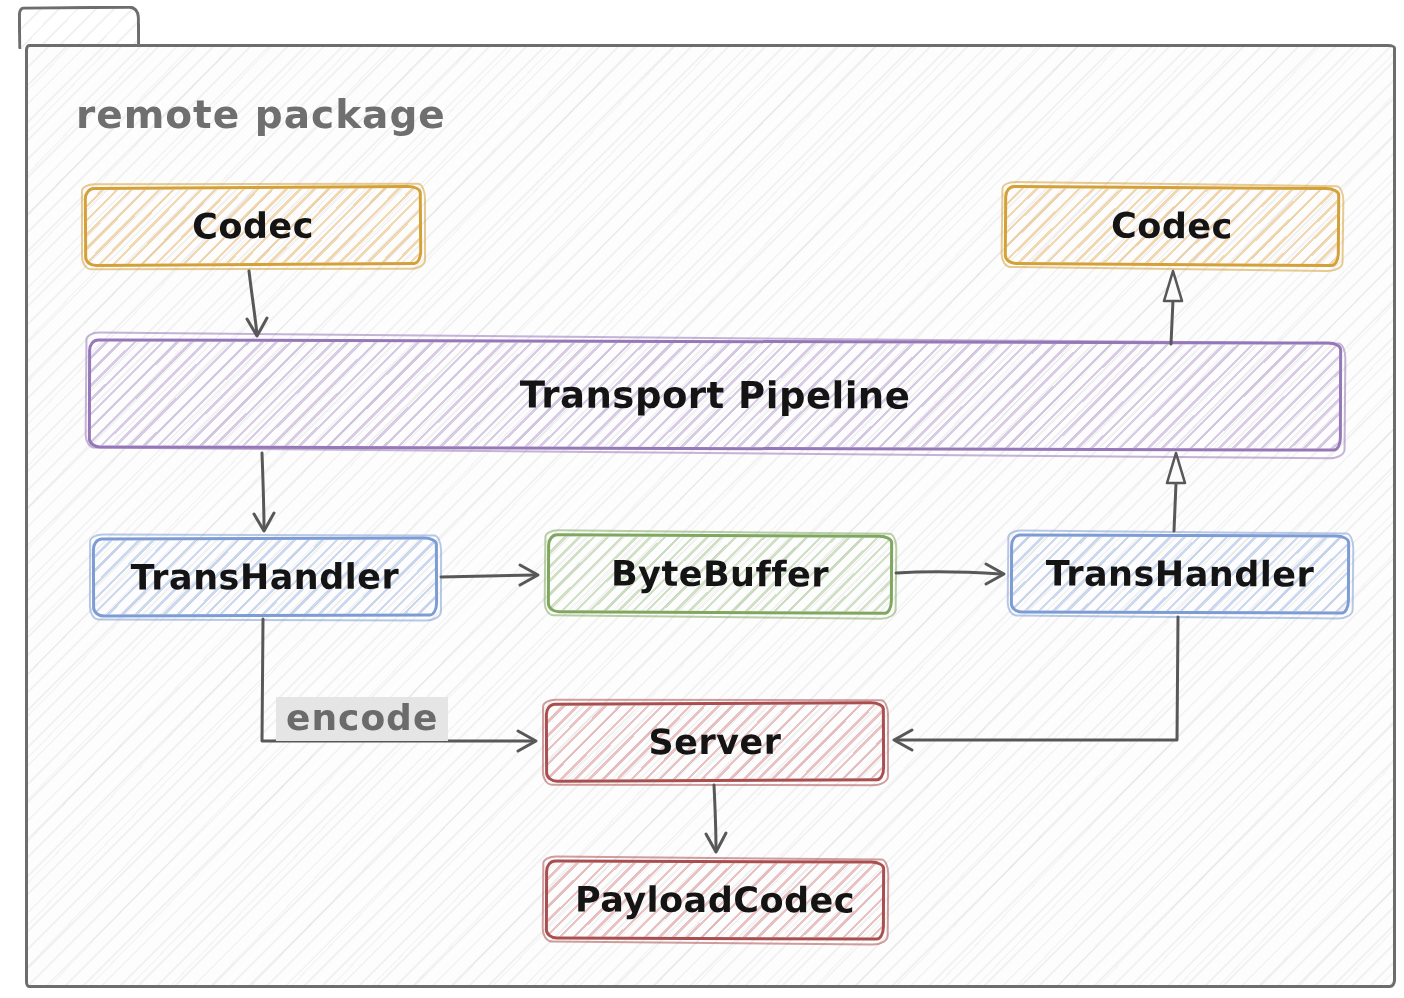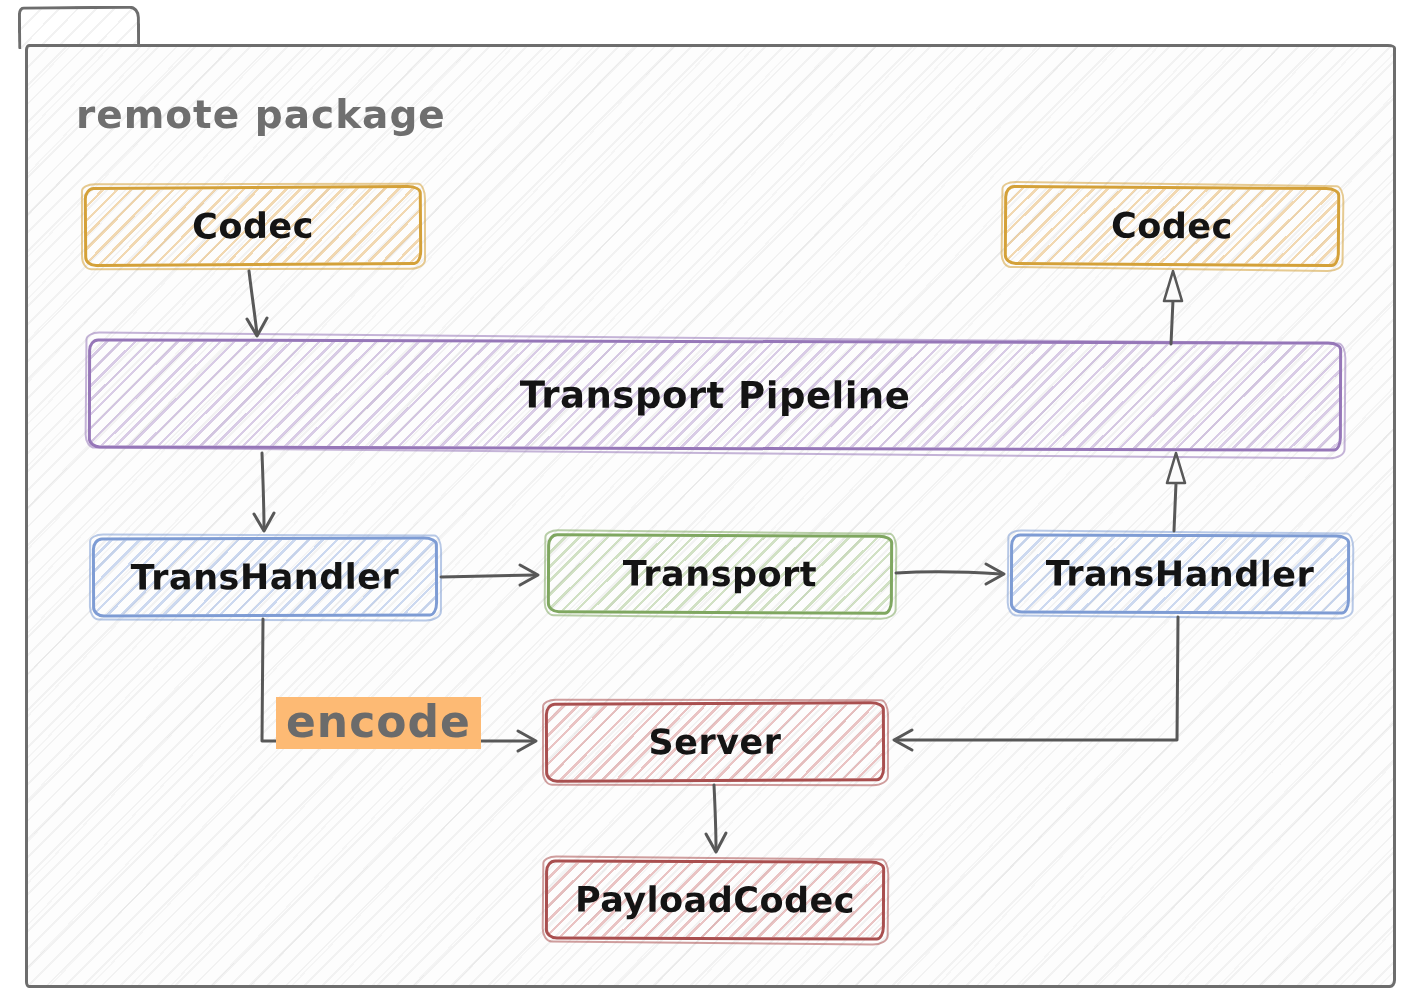--- a/index.html
+++ b/index.html
@@ -65,22 +65,22 @@
   #node-codec        {left:545px; top:702px; width:340px; height:80px; transform:rotate(-0.25deg);}
   #node-payloadcodec {left:545px; top:860px; width:340px; height:80px; transform:rotate(0.2deg);}
 
   
   svg.arrows{position:absolute;inset:0;z-index:5;pointer-events:none;}
   svg.arrows path{stroke:#585858;stroke-width:3;fill:none;stroke-linecap:round;stroke-linejoin:round;}
   svg.arrows path.tri{fill:#fcfcfc;stroke-width:2.6;}
 
   
   .edge-label{
-    position:absolute;z-index:6;background:#fdba74;
-    color:#6b6b6b;font-size:44px;font-weight:600;letter-spacing:1px;
+    position:absolute;z-index:6;background:#e5e5e5;
+    color:#6b6b6b;font-size:36px;font-weight:600;letter-spacing:1px;
     padding:2px 10px 4px 10px;line-height:1.05;
   }
   #label-encode{left:276px;top:697px;}
   #label-decode{left:1005px;top:691px;}
 </style>
 </head>
 <body>
 
 <div class="canvas">
 
@@ -94,21 +94,21 @@
   <div class="node orange" id="node-server">
     <span>Codec</span>
   </div>
   <div class="node purple" id="node-pipeline">
     <span>Transport Pipeline</span>
   </div>
   <div class="node blue" id="node-th-left">
     <span>TransHandler</span>
   </div>
   <div class="node green" id="node-bytebuffer">
-    <span>Transport</span>
+    <span>ByteBuffer</span>
   </div>
   <div class="node blue" id="node-th-right">
     <span>TransHandler</span>
   </div>
   <div class="node red" id="node-codec">
     <span>Server</span>
   </div>
   <div class="node red" id="node-payloadcodec">
     <span>PayloadCodec</span>
   </div>

